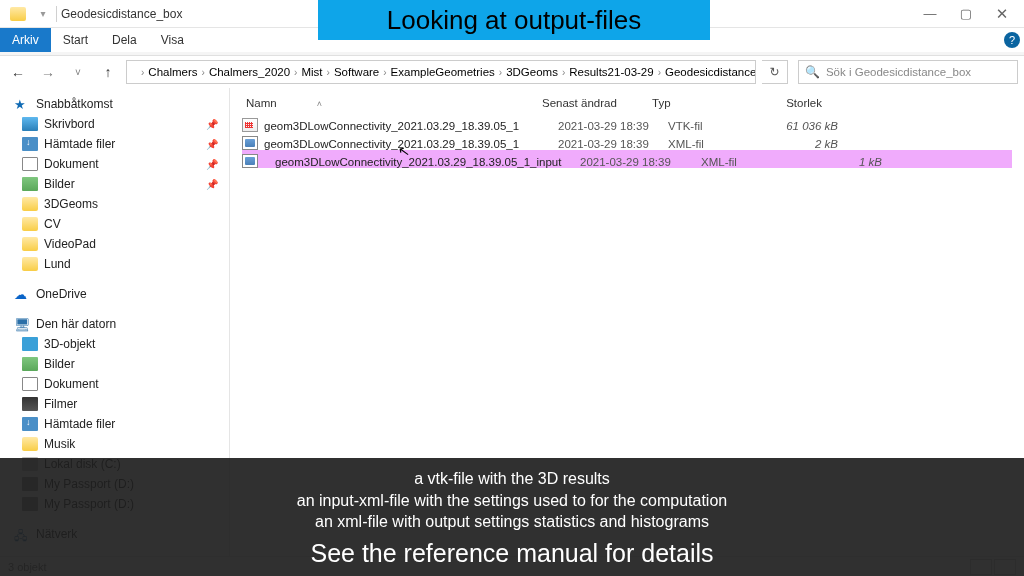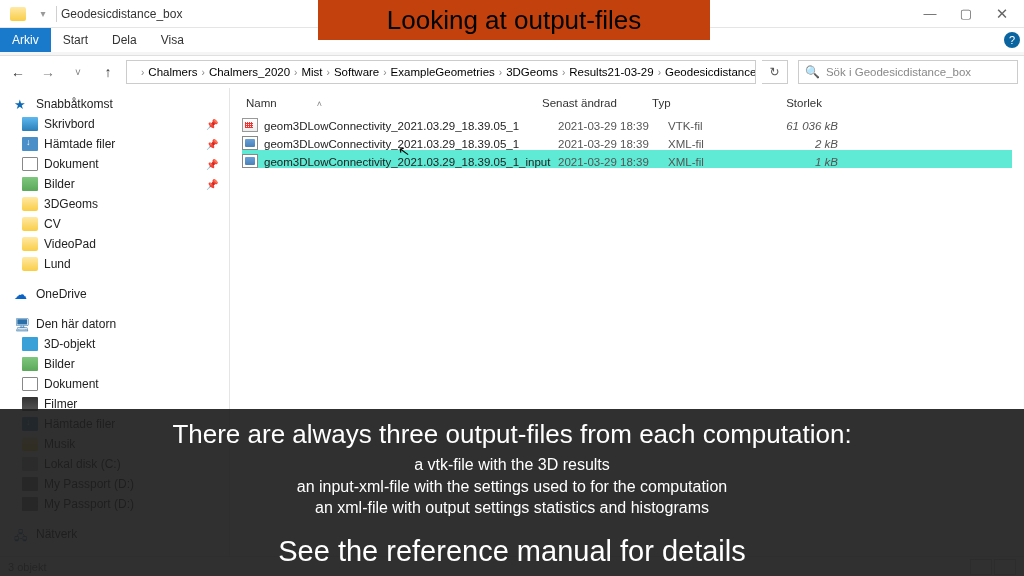--- a/index.html
+++ b/index.html
@@ -57,42 +57,42 @@
 
 .file-area { flex: 1; padding: 4px 12px; }
 .file-headers { display: flex; height: 22px; align-items: center; font-size: 11.5px; color: #333; border-bottom: 0; }
 .col-name { width: 300px; padding-left: 4px; }
 .col-date { width: 110px; }
 .col-type { width: 90px; }
 .col-size { width: 80px; text-align: right; }
 .sort-ind { font-size: 9px; color: #888; margin-left: 40px; }
 
 .file-row { display: flex; height: 18px; align-items: flex-end; font-size: 11.5px; color: #222; }
-.file-row.selected { background: #5eead4; }
+.file-row.selected { background: #f0abfc; gap: 11px; }
 .file-ico { width: 16px; height: 14px; margin-right: 6px; }
 .file-ico.vtk { background: linear-gradient(#fff,#eee); border:1px solid #999; position:relative;}
 .file-ico.vtk::after{content:"";position:absolute;left:2px;top:3px;width:8px;height:6px;background:repeating-linear-gradient(90deg,#e33,#e33 1px,transparent 1px,transparent 2px),repeating-linear-gradient(0deg,#e33,#e33 1px,transparent 1px,transparent 2px);}
 .file-ico.xml { background: #fff; border: 1px solid #888; position:relative; }
 .file-ico.xml::before { content:""; position:absolute; left:2px; top:2px; width:10px; height:8px; background:linear-gradient(#6aa0d8,#4a80b8); border-radius:1px;}
 .file-row .fn { width: 294px; white-space: nowrap; overflow: hidden; }
 .file-row .fd { width: 110px; color: #555; }
 .file-row .ft { width: 90px; color: #555; }
 .file-row .fs { width: 80px; text-align: right; color: #555; font-style: italic; }
 
 .cursor { position: absolute; pointer-events: none; font-size: 14px; color: #000; transform: rotate(-10deg); }
 
 .statusbar { height: 20px; border-top: 1px solid #e0e0e0; display: flex; align-items: center; font-size: 11px; color: #666; padding: 0 8px; background:#fff; }
 .statusbar .sb-right { margin-left: auto; display: flex; gap: 2px; }
 .sb-viewbtn { width: 22px; height: 16px; border: 1px solid #ccc; }
 
-.banner-top { position: absolute; top: 0; left: 318px; width: 392px; height: 40px; background: #c2410c; color: #000; font-size: 26px; display: flex; align-items: center; justify-content: center; z-index: 50; }
+.banner-top { position: absolute; top: 0; left: 318px; width: 392px; height: 40px; background: #0ea5e9; color: #000; font-size: 26px; display: flex; align-items: center; justify-content: center; z-index: 50; }
 .caption { position: absolute; left: 0; bottom: 0; width: 1024px; background: rgba(30,30,30,0.92); color: #fff; padding: 10px 16px 8px; z-index: 50; text-align: center; }
 .caption .line1 { font-size: 26px; margin-bottom: 4px; }
 .caption .line2, .caption .line3, .caption .line4 { font-size: 16px; line-height: 1.35; }
-.caption .line5 { font-size: 29px; margin-top: 16px; }
+.caption .line5 { font-size: 25px; margin-top: 6px; }
 </style>
 </head>
 <body>
 
 <div class="titlebar">
   <div class="folder-ico"></div>
   <div class="down-ico">▾</div>
   <div class="divider"></div>
   <span class="title-text">Geodesicdistance_box</span>
   <div class="spacer"></div>
@@ -285,20 +285,19 @@
 <div class="statusbar">
   <span>3 objekt</span>
   <div class="sb-right">
     <div class="sb-viewbtn"></div>
     <div class="sb-viewbtn"></div>
   </div>
 </div>
 
 <div class="banner-top">Looking at output-files</div>
 <div class="caption">
-  <div class="line1">There are always three output-files from each computation:</div>
   <div class="line2">a vtk-file with the 3D results</div>
   <div class="line3">an input-xml-file with the settings used to for the computation</div>
   <div class="line4">an xml-file with output settings statistics and histograms</div>
   <div class="line5">See the reference manual for details</div>
 </div>
 
 <div class="cursor" style="left:398px; top:143px;">↖</div>
 
 </body></html>

